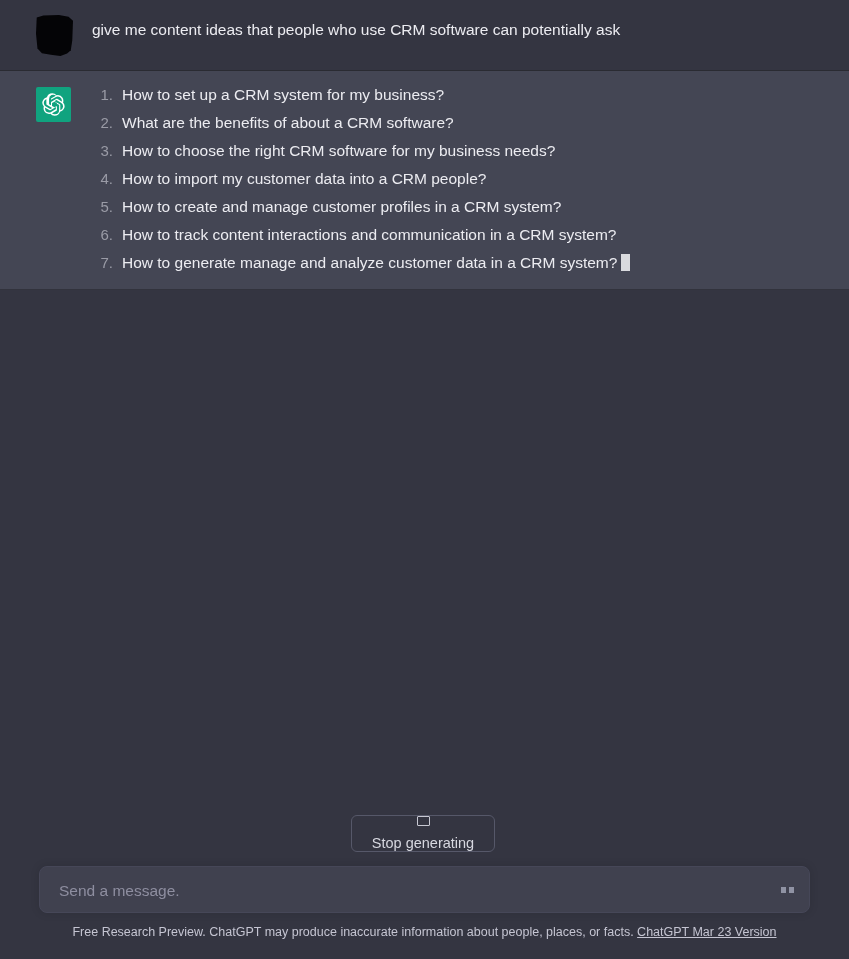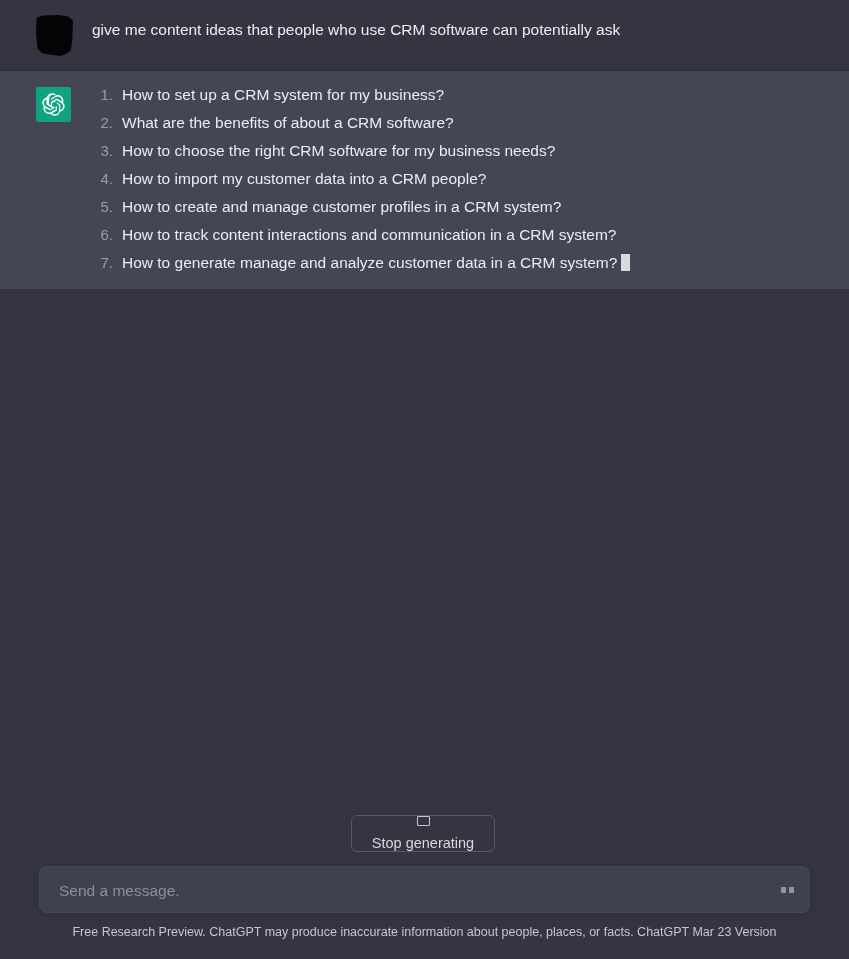--- a/index.html
+++ b/index.html
@@ -225,20 +225,21 @@
     left: 0;
     top: 118px;
     width: 849px;
     text-align: center;
     font-size: 12.5px;
     line-height: 18px;
     color: #c5c5d2;
   }
   #footer-version-link {
     color: #c5c5d2;
+    text-decoration: underline;
     cursor: pointer;
   }
 </style>
 </head>
 <body>
 
 <div id="chat-area">
 
   <div class="msg-row user">
     <div class="avatar-col">

